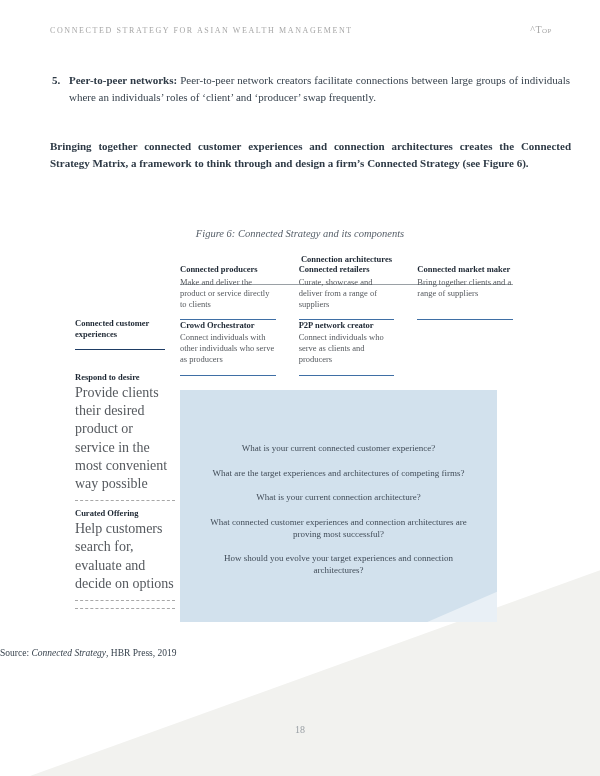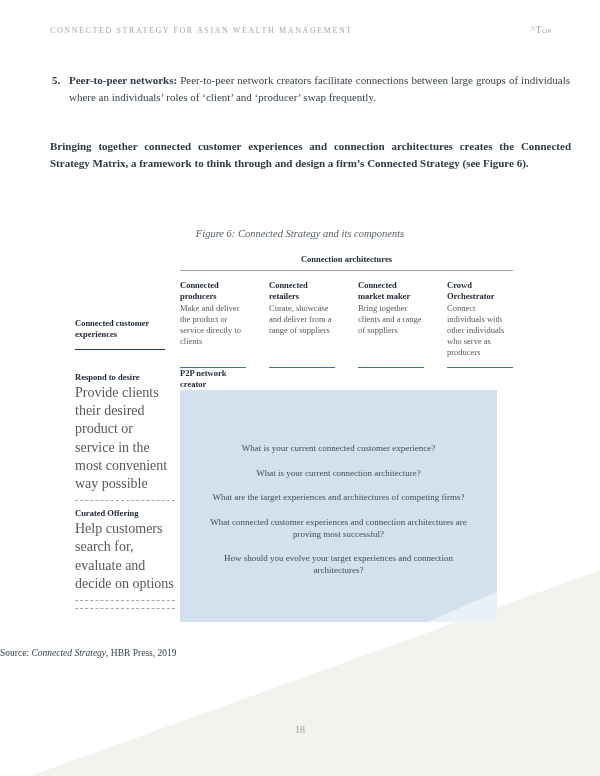--- a/index.html
+++ b/index.html
@@ -48,25 +48,25 @@
   }
 
   
   .fig-caption {
     position:absolute; top:228px; left:0; width:600px;
     text-align:center; font-style:italic; font-size:10.5px; color:#555e68;
   }
   .col-group-label {
     position:absolute; top:254px; left:180px; width:333px;
     text-align:center; font-weight:bold; font-size:8.5px; color:#1d2733;
-    padding-bottom:6px; border-bottom:1px solid #9aa0a5;
+    padding-bottom:20px; border-bottom:1px solid #9aa0a5;
   }
   .cols {
-    position:absolute; top:280px; left:180px; width:333px;
-    display:grid; grid-template-columns:repeat(4,1fr); column-gap:23px;
+    position:absolute; top:264px; left:180px; width:333px;
+    display:grid; grid-template-columns:repeat(3,1fr); column-gap:23px;
   }
   .col-cell { border-bottom:1.5px solid #3f6fa5; padding-bottom:9px; }
   .col-title { font-weight:bold; font-size:8.5px; line-height:1.25; color:#1d2733; margin-bottom:2px; }
   .col-desc { font-size:8.5px; line-height:1.3; color:#55595e; }
 
   .row-group-label {
     position:absolute; top:318px; left:75px; width:90px;
     font-weight:bold; font-size:8.5px; line-height:1.3; color:#1d2733;
     padding-bottom:9px; border-bottom:1.5px solid #1e3c64;
   }
@@ -162,22 +162,22 @@
         <div class="row-title">Curated Offering</div>
         <div class="row-desc">Help customers search for, evaluate and decide on options</div>
       </div>
       <hr class="row-sep">
       <hr class="row-sep">
     </div>
 
     <div class="matrix-box">
       <div class="questions">
         <p class="question">What is your current connected customer experience?</p>
+        <p class="question">What are the target experiences and architectures of competing firms?</p>
         <p class="question">What is your current connection architecture?</p>
-        <p class="question">What are the target experiences and architectures of competing firms?</p>
         <p class="question">What connected customer experiences and connection architectures are proving most successful?</p>
         <p class="question">How should you evolve your target experiences and connection architectures?</p>
       </div>
     </div>
 
     <div class="source-line"><span>Source: </span><span class="source-work">Connected Strategy</span><span>, HBR Press, 2019</span></div>
 
     <div class="page-num">18</div>
 
   </div>

